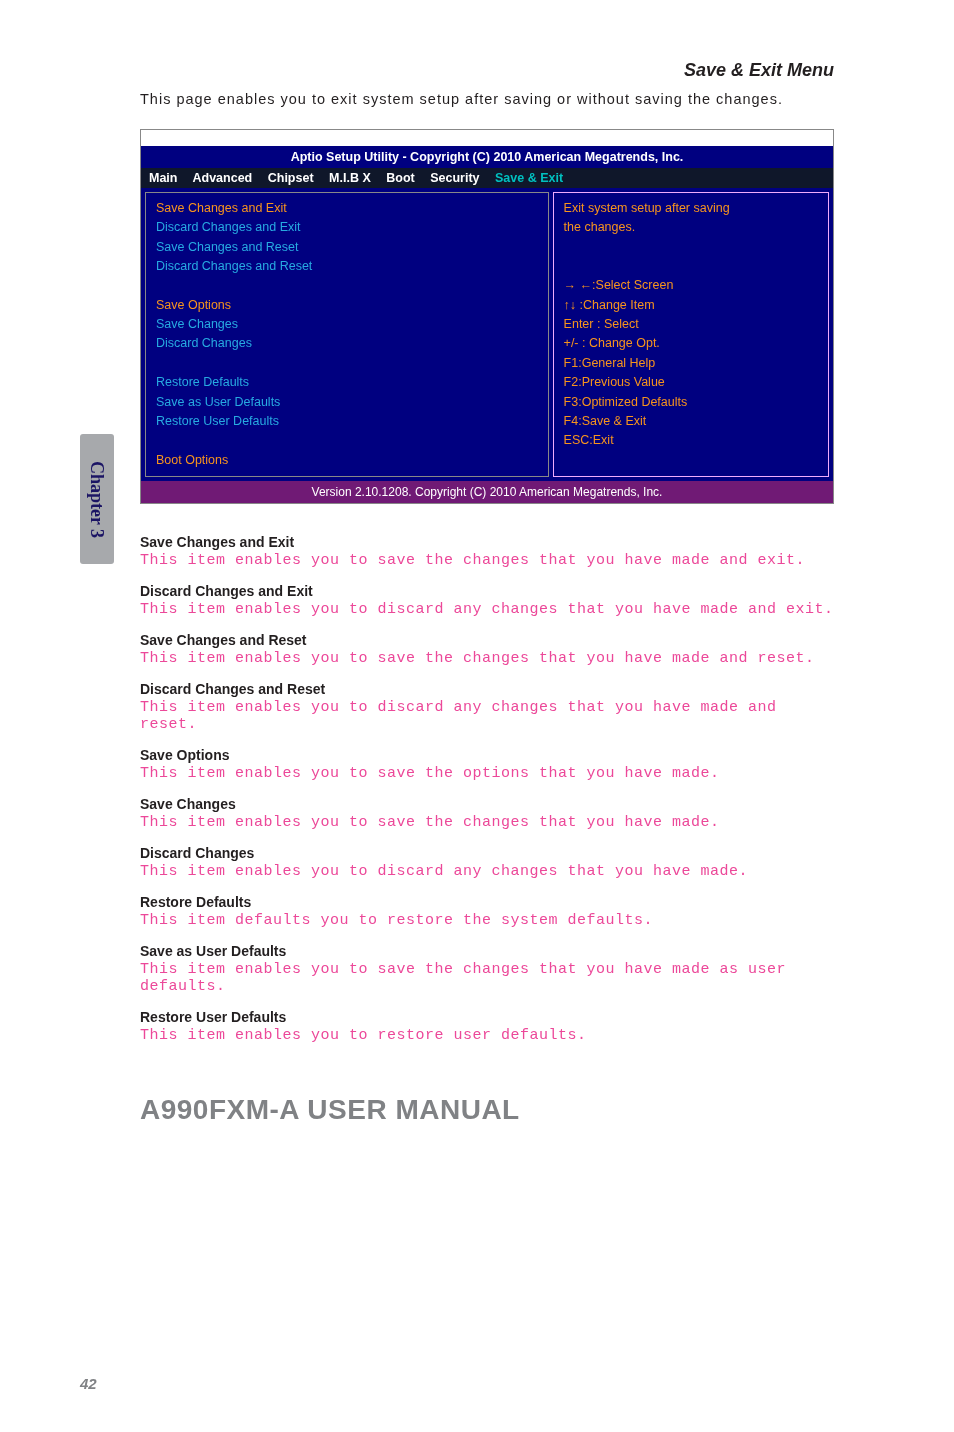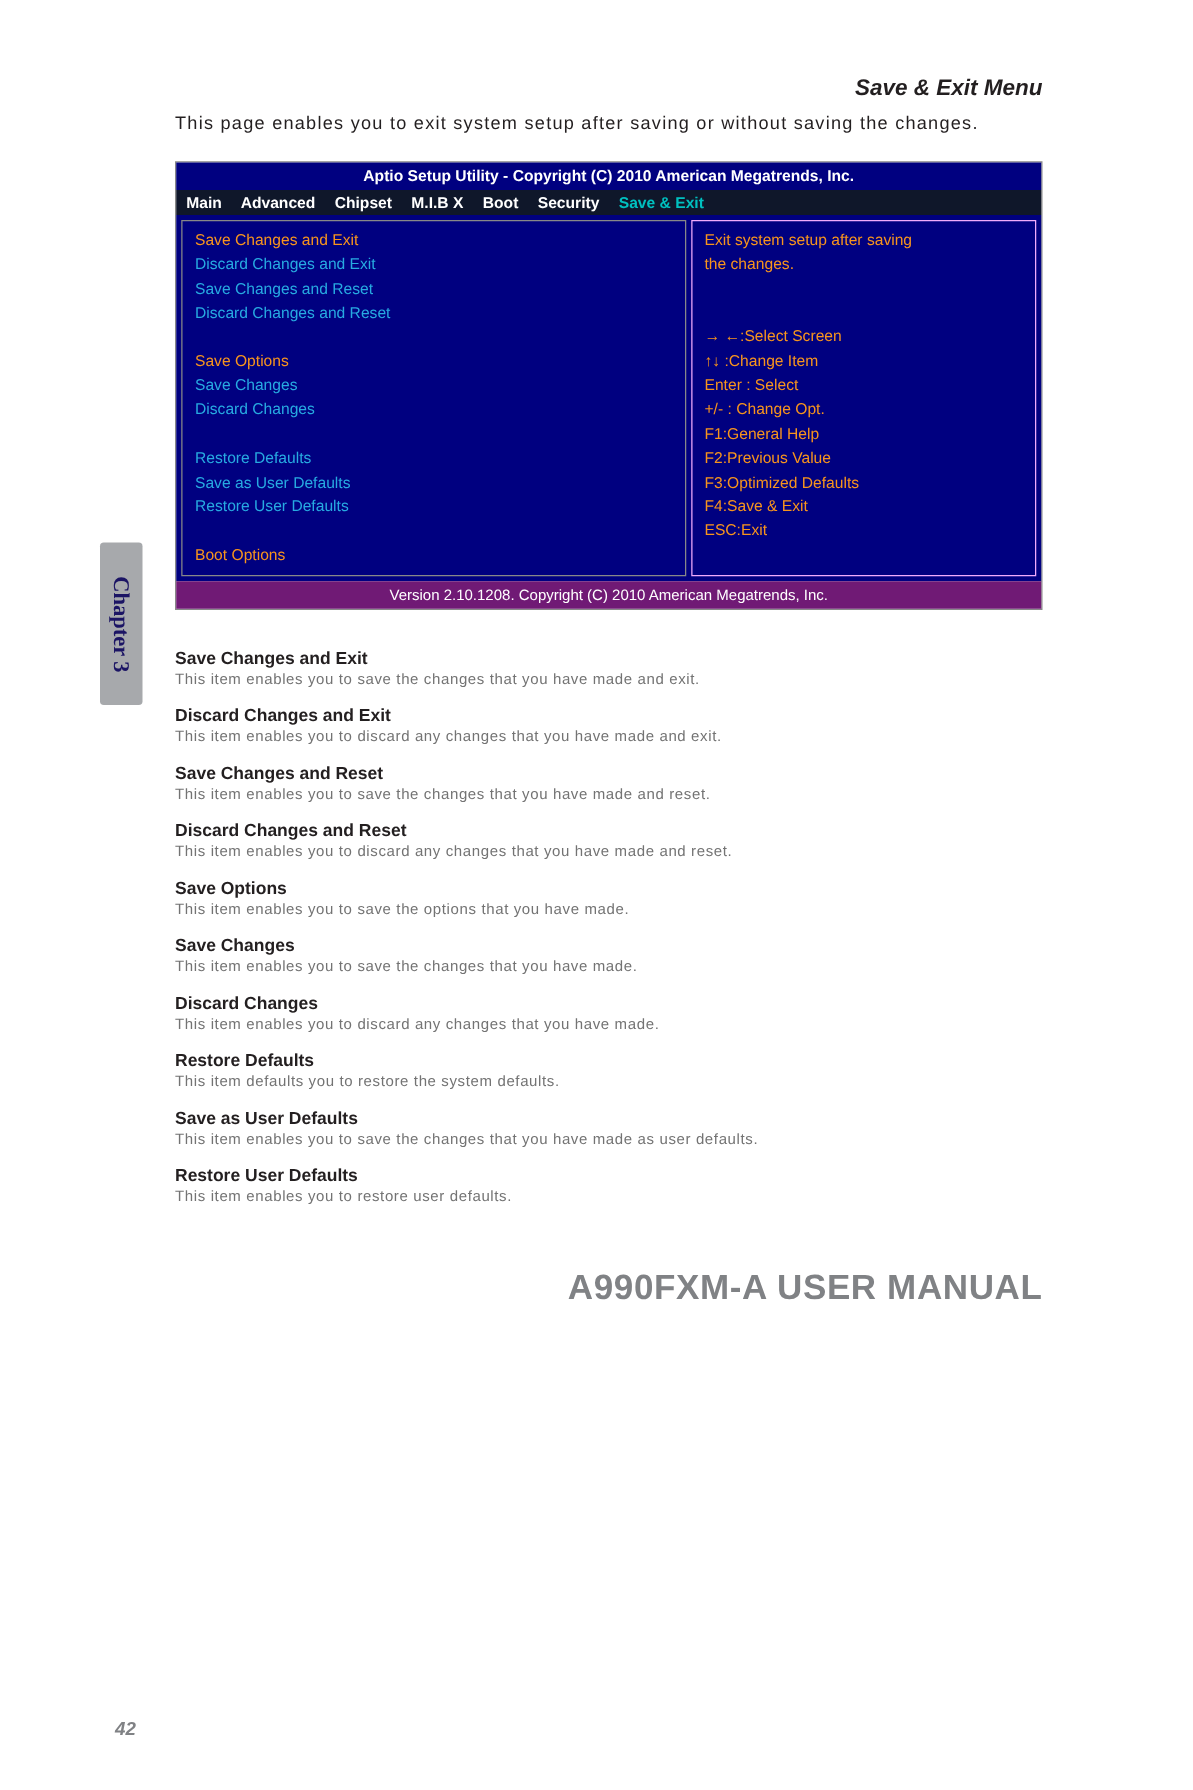--- a/index.html
+++ b/index.html
@@ -57,20 +57,21 @@
     font-size: 12.5px;
     margin-bottom: 30px;
   }
   .bios-title {
     background: #000080;
     color: #fff;
     text-align: center;
     font-weight: bold;
     padding: 4px 0;
     font-size: 12.5px;
+    margin-top: 16px;
   }
   .bios-menubar {
     background: #0f172a;
     color: #fff;
     padding: 3px 8px;
     font-weight: bold;
     font-size: 12.5px;
   }
   .bios-menubar span { margin-right: 12px; }
   .bios-menubar .active { color: #00c0c0; }
@@ -111,38 +112,39 @@
     font-size: 12px;
   }
   .item-block { margin-bottom: 14px; }
   .item-title {
     font-weight: bold;
     font-size: 14px;
     margin-bottom: 2px;
     color: #231f20;
   }
   .item-desc {
-    font-size: 12px;
+    font-size: 15px;
     letter-spacing: 0.5px;
-    color: #737373;
+    color: #ec4899;
+    font-family: Liberation Mono, monospace;
   }
   .manual-footer {
-    text-align: right;
+    text-align: left;
     margin-top: 50px;
   }
   .manual-footer-text {
     font-family: Arial, sans-serif;
     font-weight: 900;
     font-size: 28px;
     color: #808285;
     letter-spacing: 0.5px;
   }
   .page-num {
     position: absolute;
-    left: 92px;
+    left: 80px;
     bottom: 40px;
     font-style: italic;
     font-weight: bold;
     font-size: 15px;
     color: #808285;
   }
 </style>
 </head>
 <body>
 

